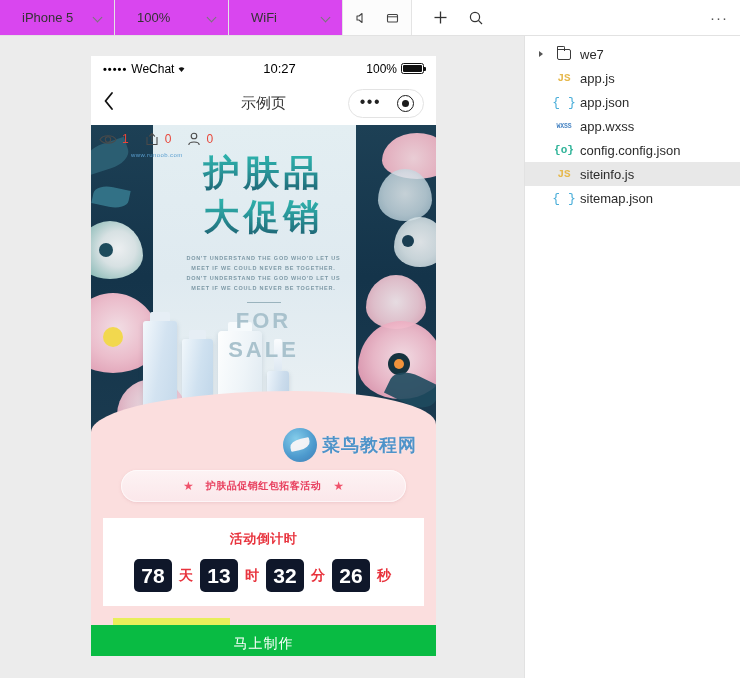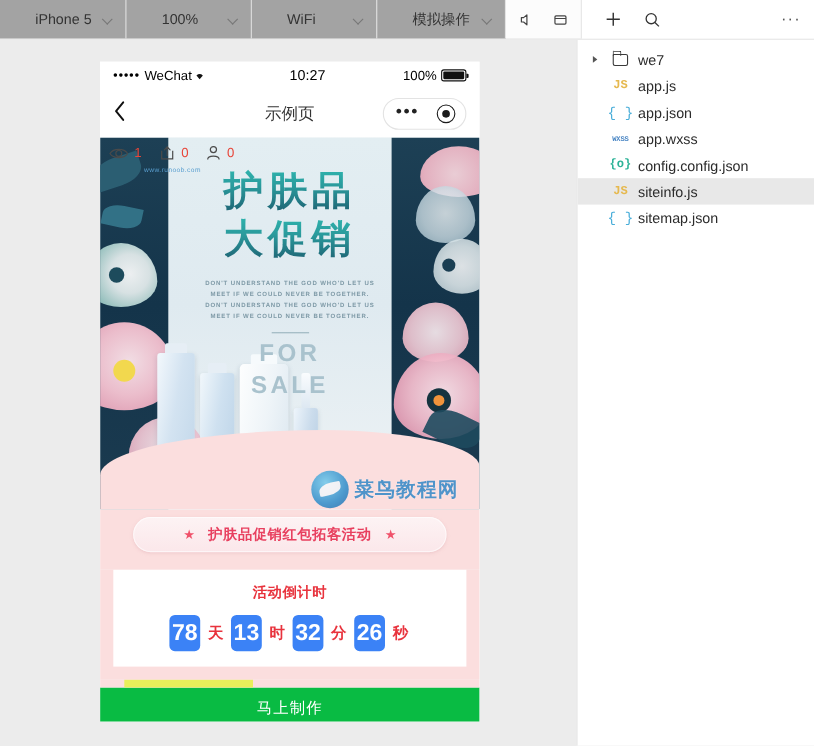--- a/index.html
+++ b/index.html
@@ -19,24 +19,24 @@
     background: #fcfcfc;
     border-bottom: 1px solid #e2e2e2;
     display: flex;
     align-items: stretch;
     position: relative;
   }
   .tb-select {
     display: flex;
     align-items: center;
     justify-content: space-between;
-    padding: 0 10px 0 32px;
+    padding: 0 10px 0 22px;
     border-right: 1px solid #e4e4e4;
     cursor: pointer;
-    background: #a3a3a3;
+    background: #d946ef;
     font-size: 13px;
     color: #333;
   }
   .tb-sel-dev   { width: 115px; }
   .tb-sel-zoom  { width: 114px; }
   .tb-sel-net   { width: 114px; }
   .tb-sel-sim   { width: 117px; }
   .tb-caret {
     width: 10px; height: 10px; flex: none;
     margin-left: 6px;
@@ -441,21 +441,21 @@
     border-radius: 16px;
     background: linear-gradient(180deg,#fdf3f4 0%,#fbe7ea 100%);
     box-shadow: 0 1px 3px rgba(215,160,170,.35), inset 0 0 0 1px rgba(255,255,255,.6);
     display: flex;
     align-items: center;
     justify-content: center;
     gap: 12px;
     cursor: pointer;
   }
   .cta-pill .star { color: #f0516a; font-size: 12px; line-height: 1; }
-  .cta-pill .txt { font-size: 13px; color: #e8405f; font-weight: bold; letter-spacing: .5px; text-align: right; }
+  .cta-pill .txt { font-size: 10px; color: #e8405f; font-weight: bold; letter-spacing: .5px; text-align: right; }
 
   
   .countdown-outer { background: #fbdede; padding: 0 12px 12px; }
   .countdown {
     background: #fff;
     padding: 12px 0 14px;
     text-align: center;
   }
   .cd-title {
     font-size: 13px;
@@ -464,22 +464,22 @@
     margin-bottom: 11px;
     letter-spacing: .5px;
   }
   .cd-row {
     display: flex;
     align-items: center;
     justify-content: center;
     gap: 5px;
   }
   .cd-box {
-    width: 28px; height: 33px;
-    background: #3b82f6;
+    width: 38px; height: 33px;
+    background: #0f172a;
     border-radius: 5px;
     color: #fff;
     font-size: 21px;
     font-weight: bold;
     display: flex;
     align-items: center;
     justify-content: center;
     font-family: "Liberation Sans", "DejaVu Sans", sans-serif;
   }
   .cd-unit {
@@ -523,24 +523,20 @@
   <div class="tb-select tb-sel-dev">
     <span>iPhone 5</span>
     <span class="tb-caret"></span>
   </div>
   <div class="tb-select tb-sel-zoom">
     <span>100%</span>
     <span class="tb-caret"></span>
   </div>
   <div class="tb-select tb-sel-net">
     <span>WiFi</span>
-    <span class="tb-caret"></span>
-  </div>
-  <div class="tb-select tb-sel-sim">
-    <span>模拟操作</span>
     <span class="tb-caret"></span>
   </div>
 
   <div class="tb-icons">
     <div class="tb-icon-btn">
       <svg width="14" height="14" viewBox="0 0 14 14">
         <path d="M7 2.5 L4 5 H2 V9 H4 L7 11.5 Z" fill="none" stroke="#444" stroke-width="1.1" stroke-linejoin="round"></path>
       </svg>
     </div>
     <div class="tb-icon-btn">

